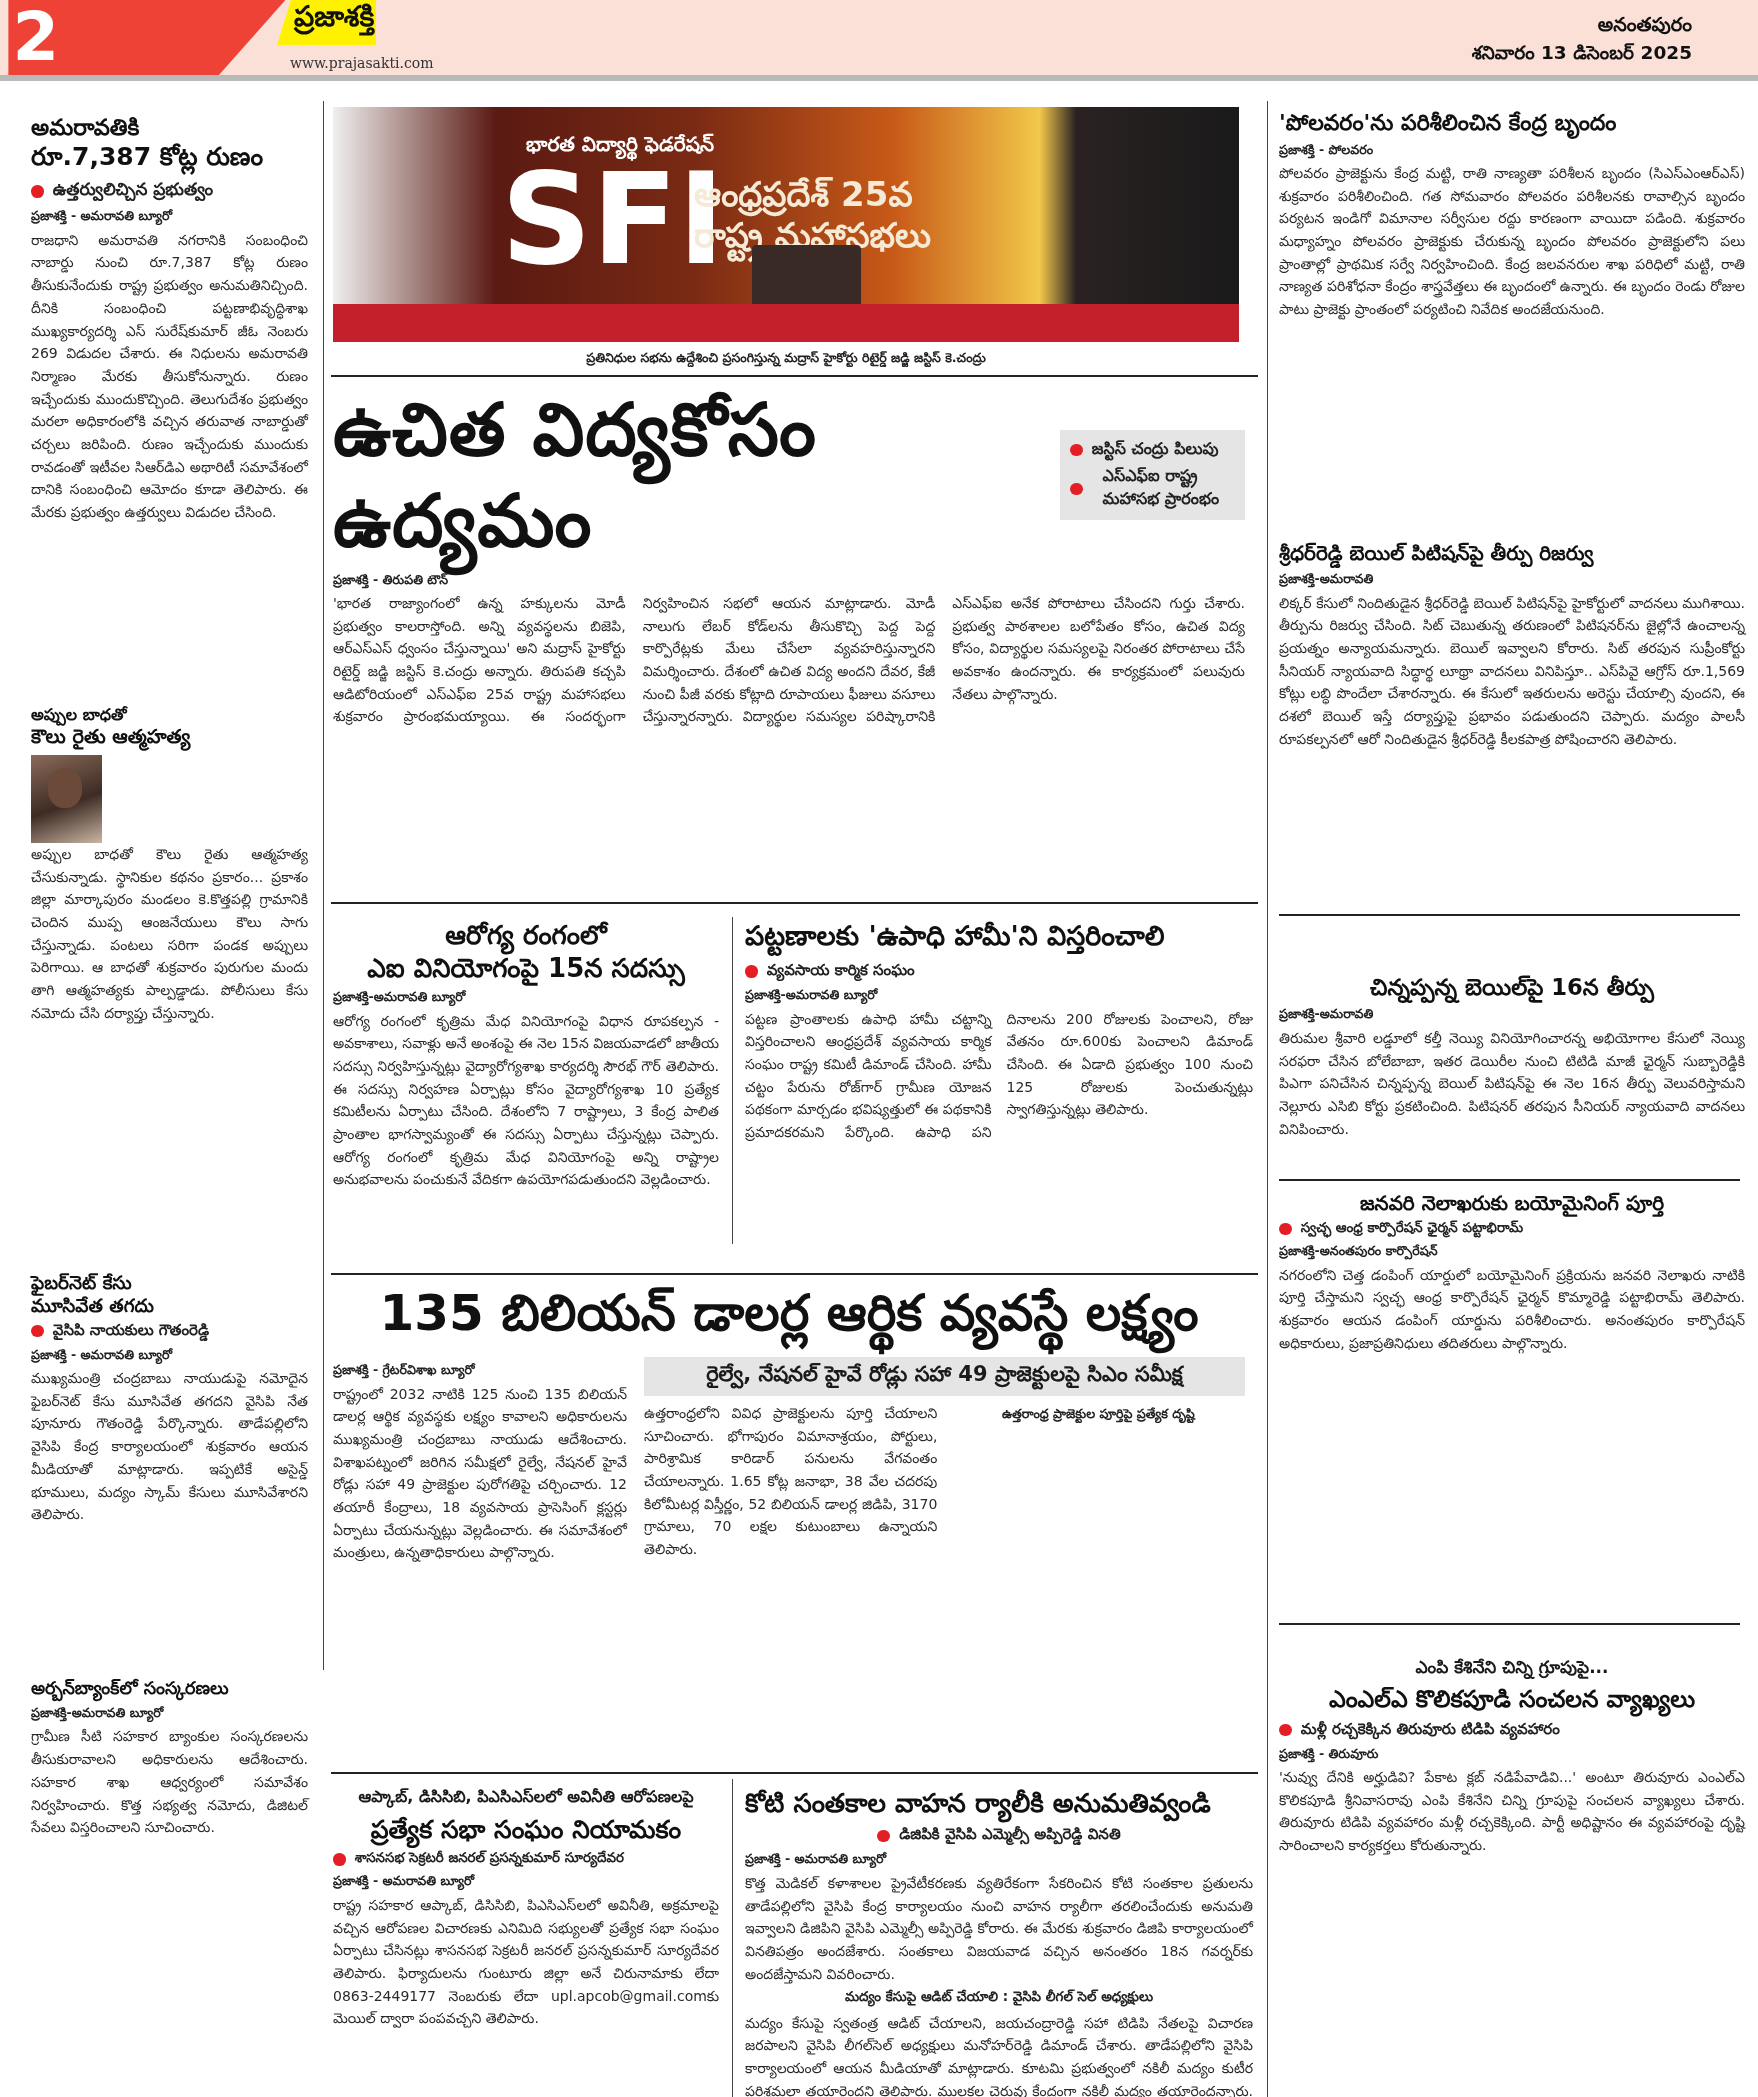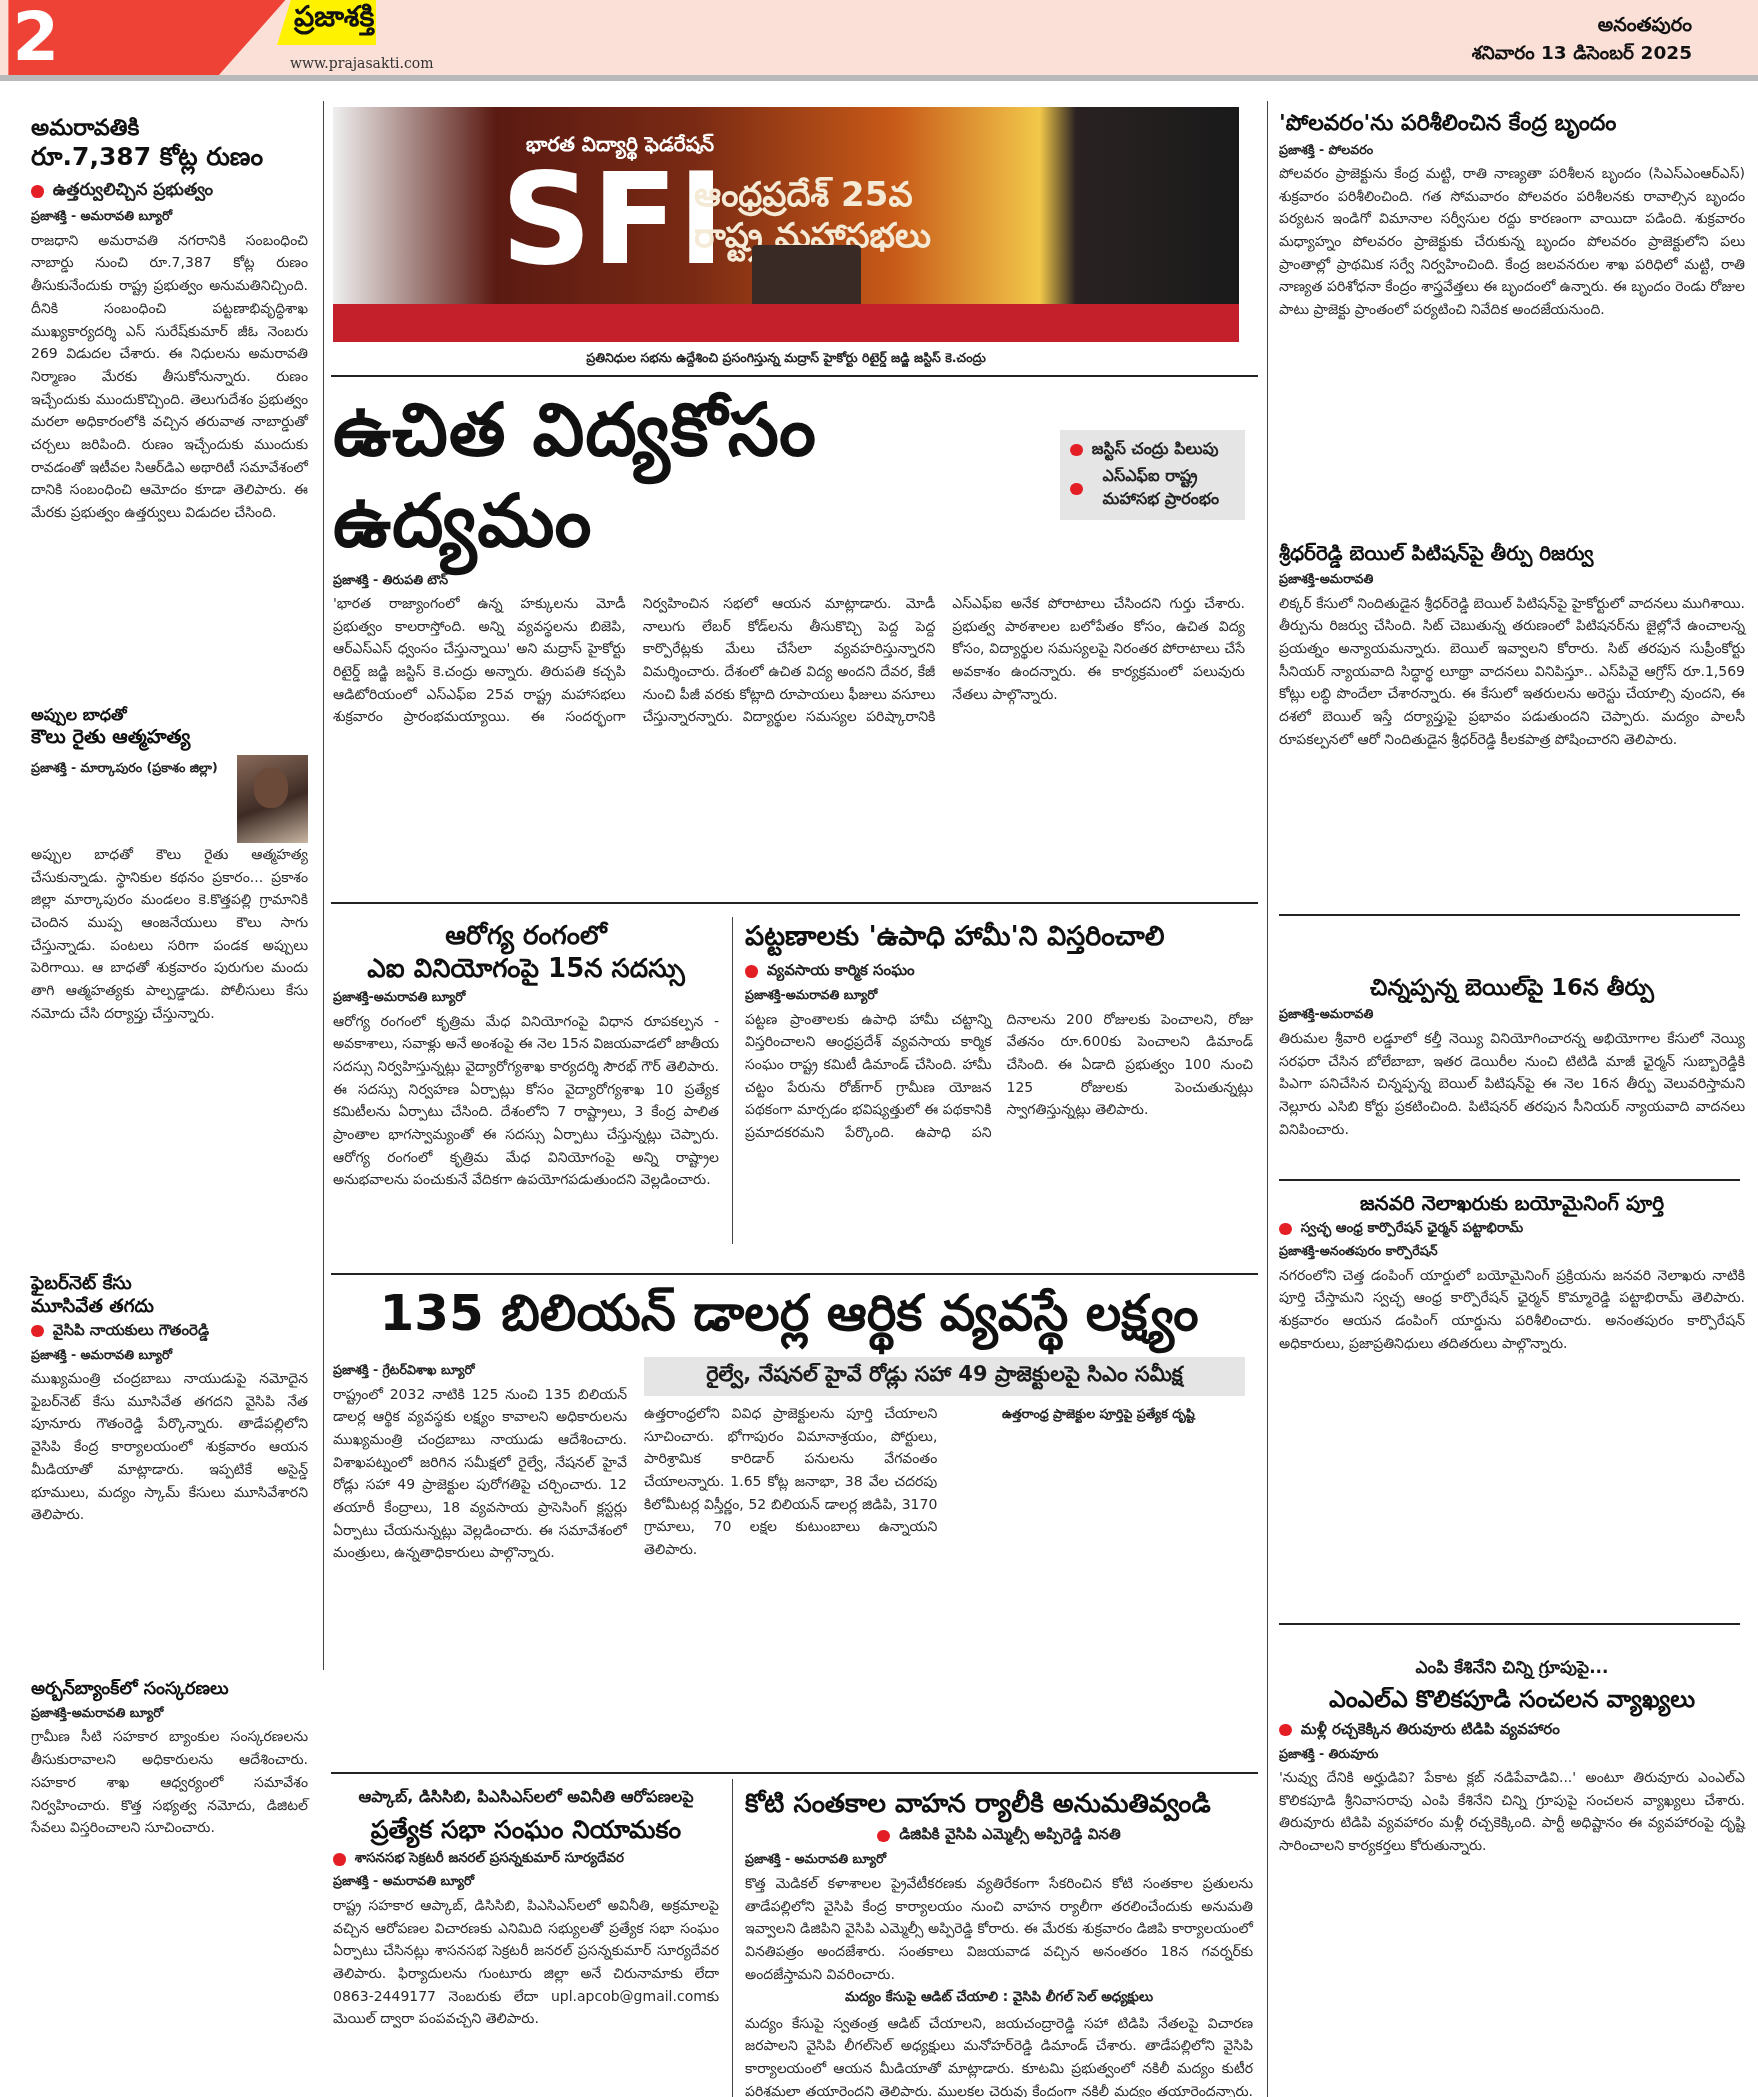--- a/index.html
+++ b/index.html
@@ -70,23 +70,20 @@
     <span>ఉత్తర్వులిచ్చిన ప్రభుత్వం</span>
   </div>
   <div class="dateline">ప్రజాశక్తి - అమరావతి బ్యూరో</div>
   <p class="body">రాజధాని అమరావతి నగరానికి సంబంధించి నాబార్డు నుంచి రూ.7,387 కోట్ల రుణం తీసుకునేందుకు రాష్ట్ర ప్రభుత్వం అనుమతినిచ్చింది. దీనికి సంబంధించి పట్టణాభివృద్ధిశాఖ ముఖ్యకార్యదర్శి ఎస్ సురేష్‌కుమార్ జీఓ నెంబరు 269 విడుదల చేశారు. ఈ నిధులను అమరావతి నిర్మాణం మేరకు తీసుకోనున్నారు. రుణం ఇచ్చేందుకు ముందుకొచ్చింది. తెలుగుదేశం ప్రభుత్వం మరలా అధికారంలోకి వచ్చిన తరువాత నాబార్డుతో చర్చలు జరిపింది. రుణం ఇచ్చేందుకు ముందుకు రావడంతో ఇటీవల సిఆర్‌డిఎ అథారిటీ సమావేశంలో దానికి సంబంధించి ఆమోదం కూడా తెలిపారు. ఈ మేరకు ప్రభుత్వం ఉత్తర్వులు విడుదల చేసింది.</p>
 </article>
 
 <article class="story" style="left:31px; top:705px; width:277px;">
   <div class="hl" style="font-size:16px;">అప్పుల బాధతో</div>
   <div class="hl" style="font-size:19.3px;">కౌలు రైతు ఆత్మహత్య</div>
   <div style="display:flex; gap:6.7px; margin-top:5.9px;">
-    <div style="flex:1;">
-      <div class="dateline">ప్రజాశక్తి - మార్కాపురం (ప్రకాశం జిల్లా)</div>
-    </div>
     <div class="photo" style="position:relative; width:71px; height:88px; background:linear-gradient(160deg,#8a6b5a,#3d2b24 55%,#c9b6a3);">
       <div style="position:absolute; left:17px; top:12.6px; width:34px; height:40px; border-radius:45%; background:#6b4a3a;"></div>
     </div>
   </div>
   <p class="body">అప్పుల బాధతో కౌలు రైతు ఆత్మహత్య చేసుకున్నాడు. స్థానికుల కథనం ప్రకారం... ప్రకాశం జిల్లా మార్కాపురం మండలం కె.కొత్తపల్లి గ్రామానికి చెందిన ముప్ప ఆంజనేయులు కౌలు సాగు చేస్తున్నాడు. పంటలు సరిగా పండక అప్పులు పెరిగాయి. ఆ బాధతో శుక్రవారం పురుగుల మందు తాగి ఆత్మహత్యకు పాల్పడ్డాడు. పోలీసులు కేసు నమోదు చేసి దర్యాప్తు చేస్తున్నారు.</p>
 </article>
 
 <article class="story" style="left:31px; top:1271px; width:277px;">
   <div class="hl" style="font-size:18.5px;">ఫైబర్‌నెట్ కేసు</div>
   <div class="hl" style="font-size:18.5px;">మూసివేత తగదు</div>

